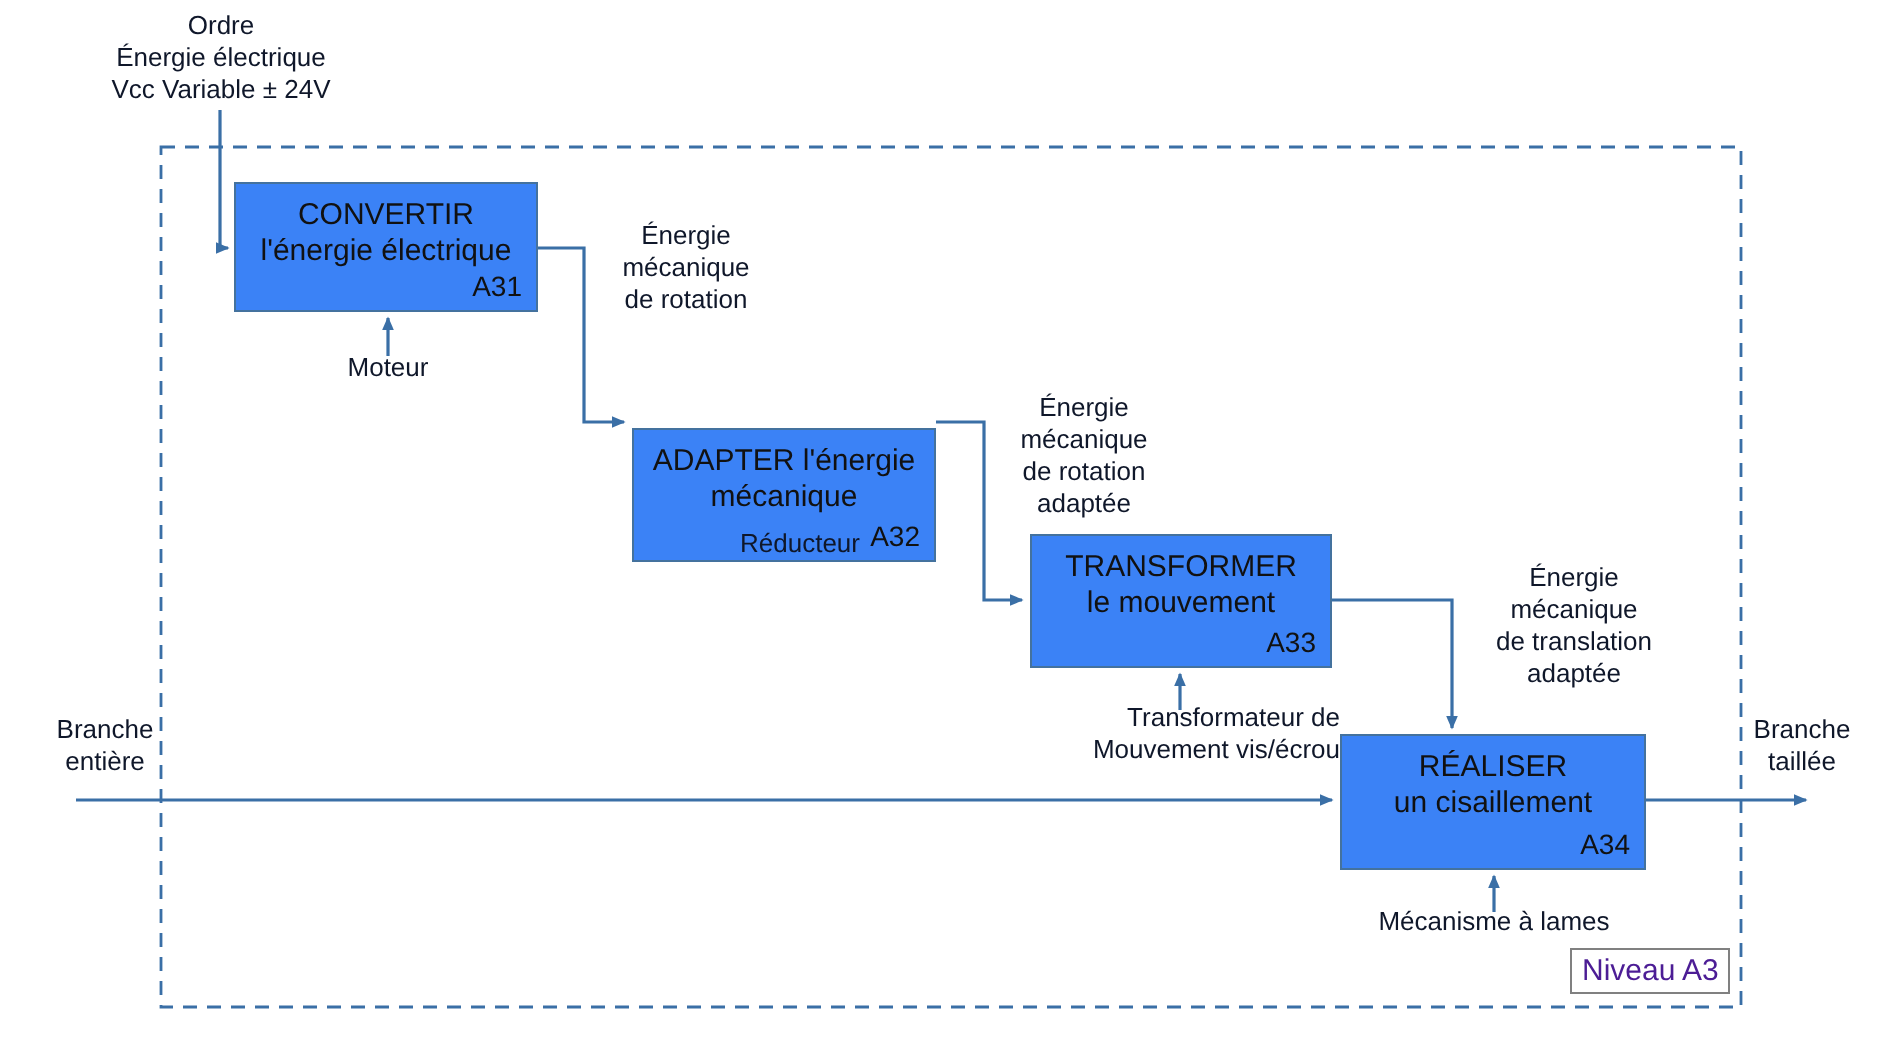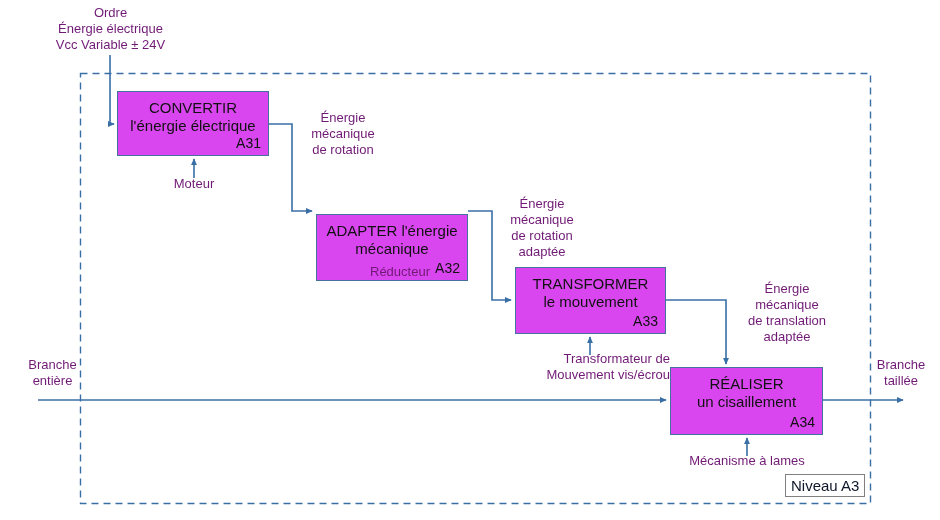--- a/index.html
+++ b/index.html
@@ -19,21 +19,21 @@
   #wires {
     position: absolute;
     left: 0; top: 0;
     width: 940px;
     height: 520px;
     pointer-events: none;
   }
   .act-box {
     position: absolute;
     box-sizing: border-box;
-    background: #d946ef;
+    background: #3b82f6;
     border: 1px solid #44729E;
     color: #111111;
     font-size: 15px;
     line-height: 18px;
     text-align: center;
   }
   .act-title {
     position: absolute;
     left: 4px;
     right: 4px;
@@ -43,35 +43,35 @@
   }
   .act-code {
     position: absolute;
     right: 7px;
     bottom: 3px;
     font-size: 14px;
     text-align: right;
   }
   .lbl {
     position: absolute;
-    color: #701a75;
+    color: #0f172a;
     font-size: 13px;
     line-height: 16px;
     text-align: center;
     white-space: pre-line;
   }
   .lbl-left {
     text-align: center;
   }
   .level-tag {
     position: absolute;
     box-sizing: border-box;
     background: #ffffff;
     border: 1px solid #808080;
-    color: #0f172a;
+    color: #4c1d95;
     font-size: 15px;
     line-height: 21px;
     text-align: center;
     padding: 0 5px;
   }
 </style>
 </head>
 <body>
 
 <div id="canvas">

